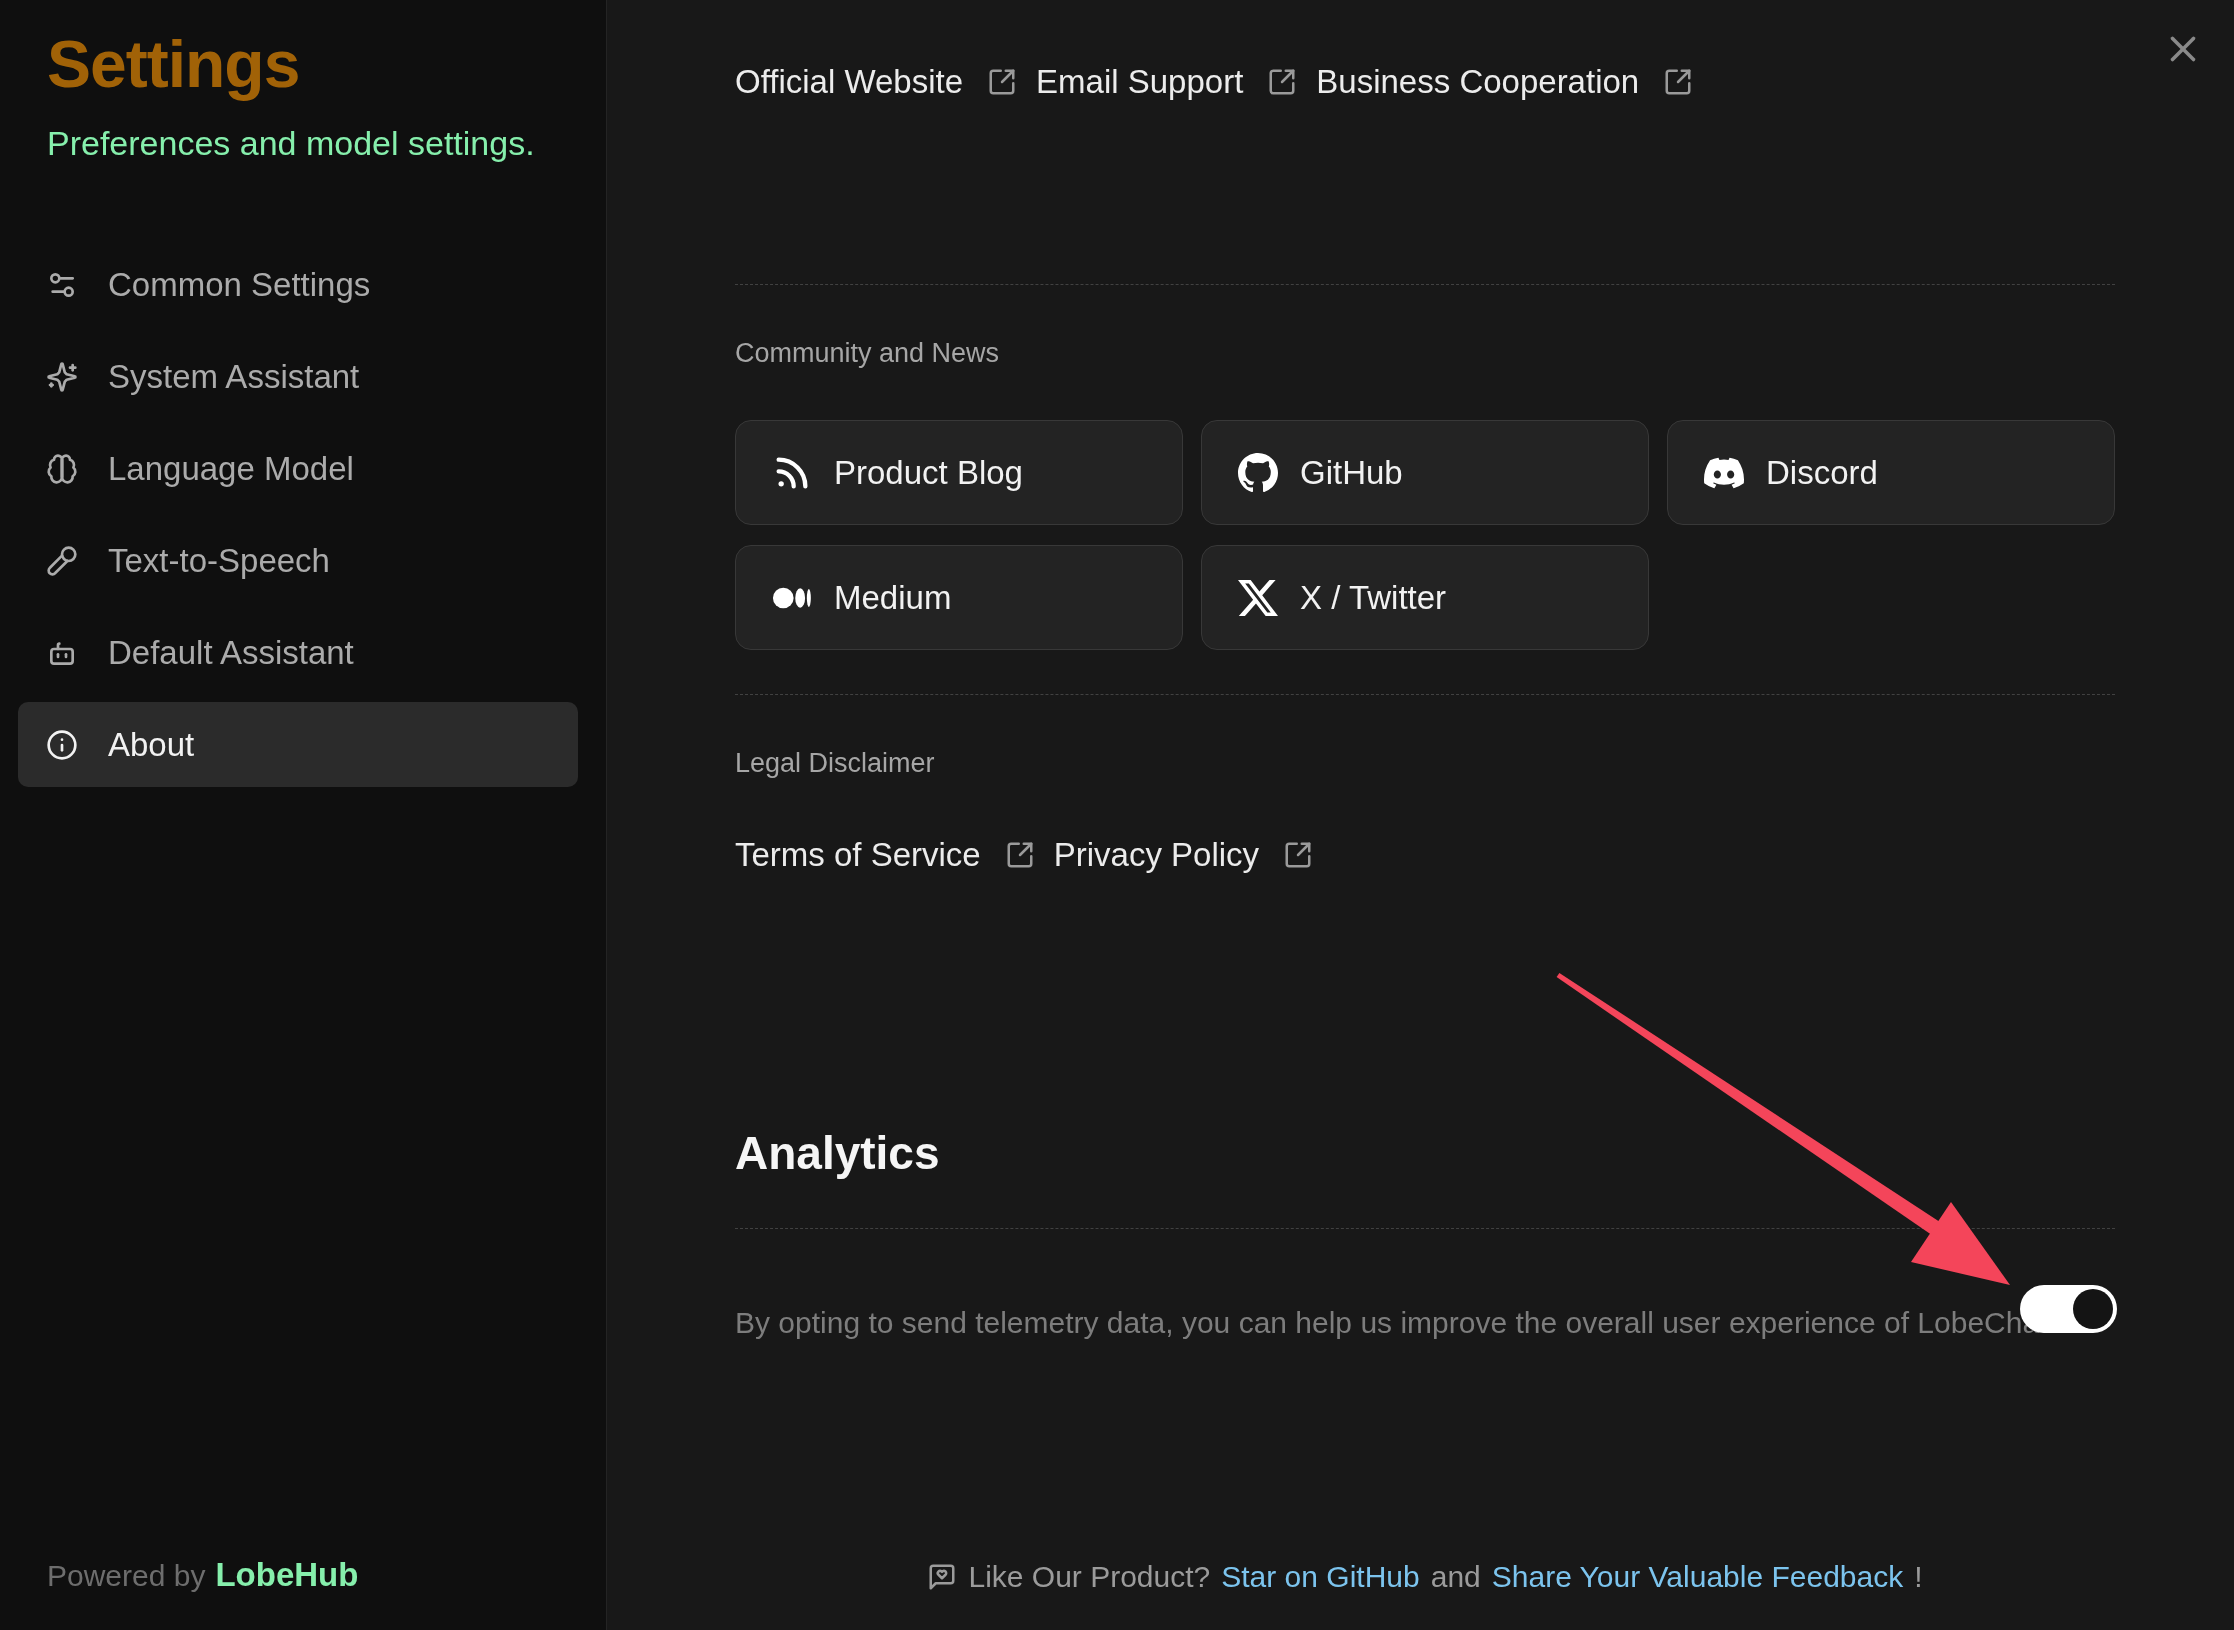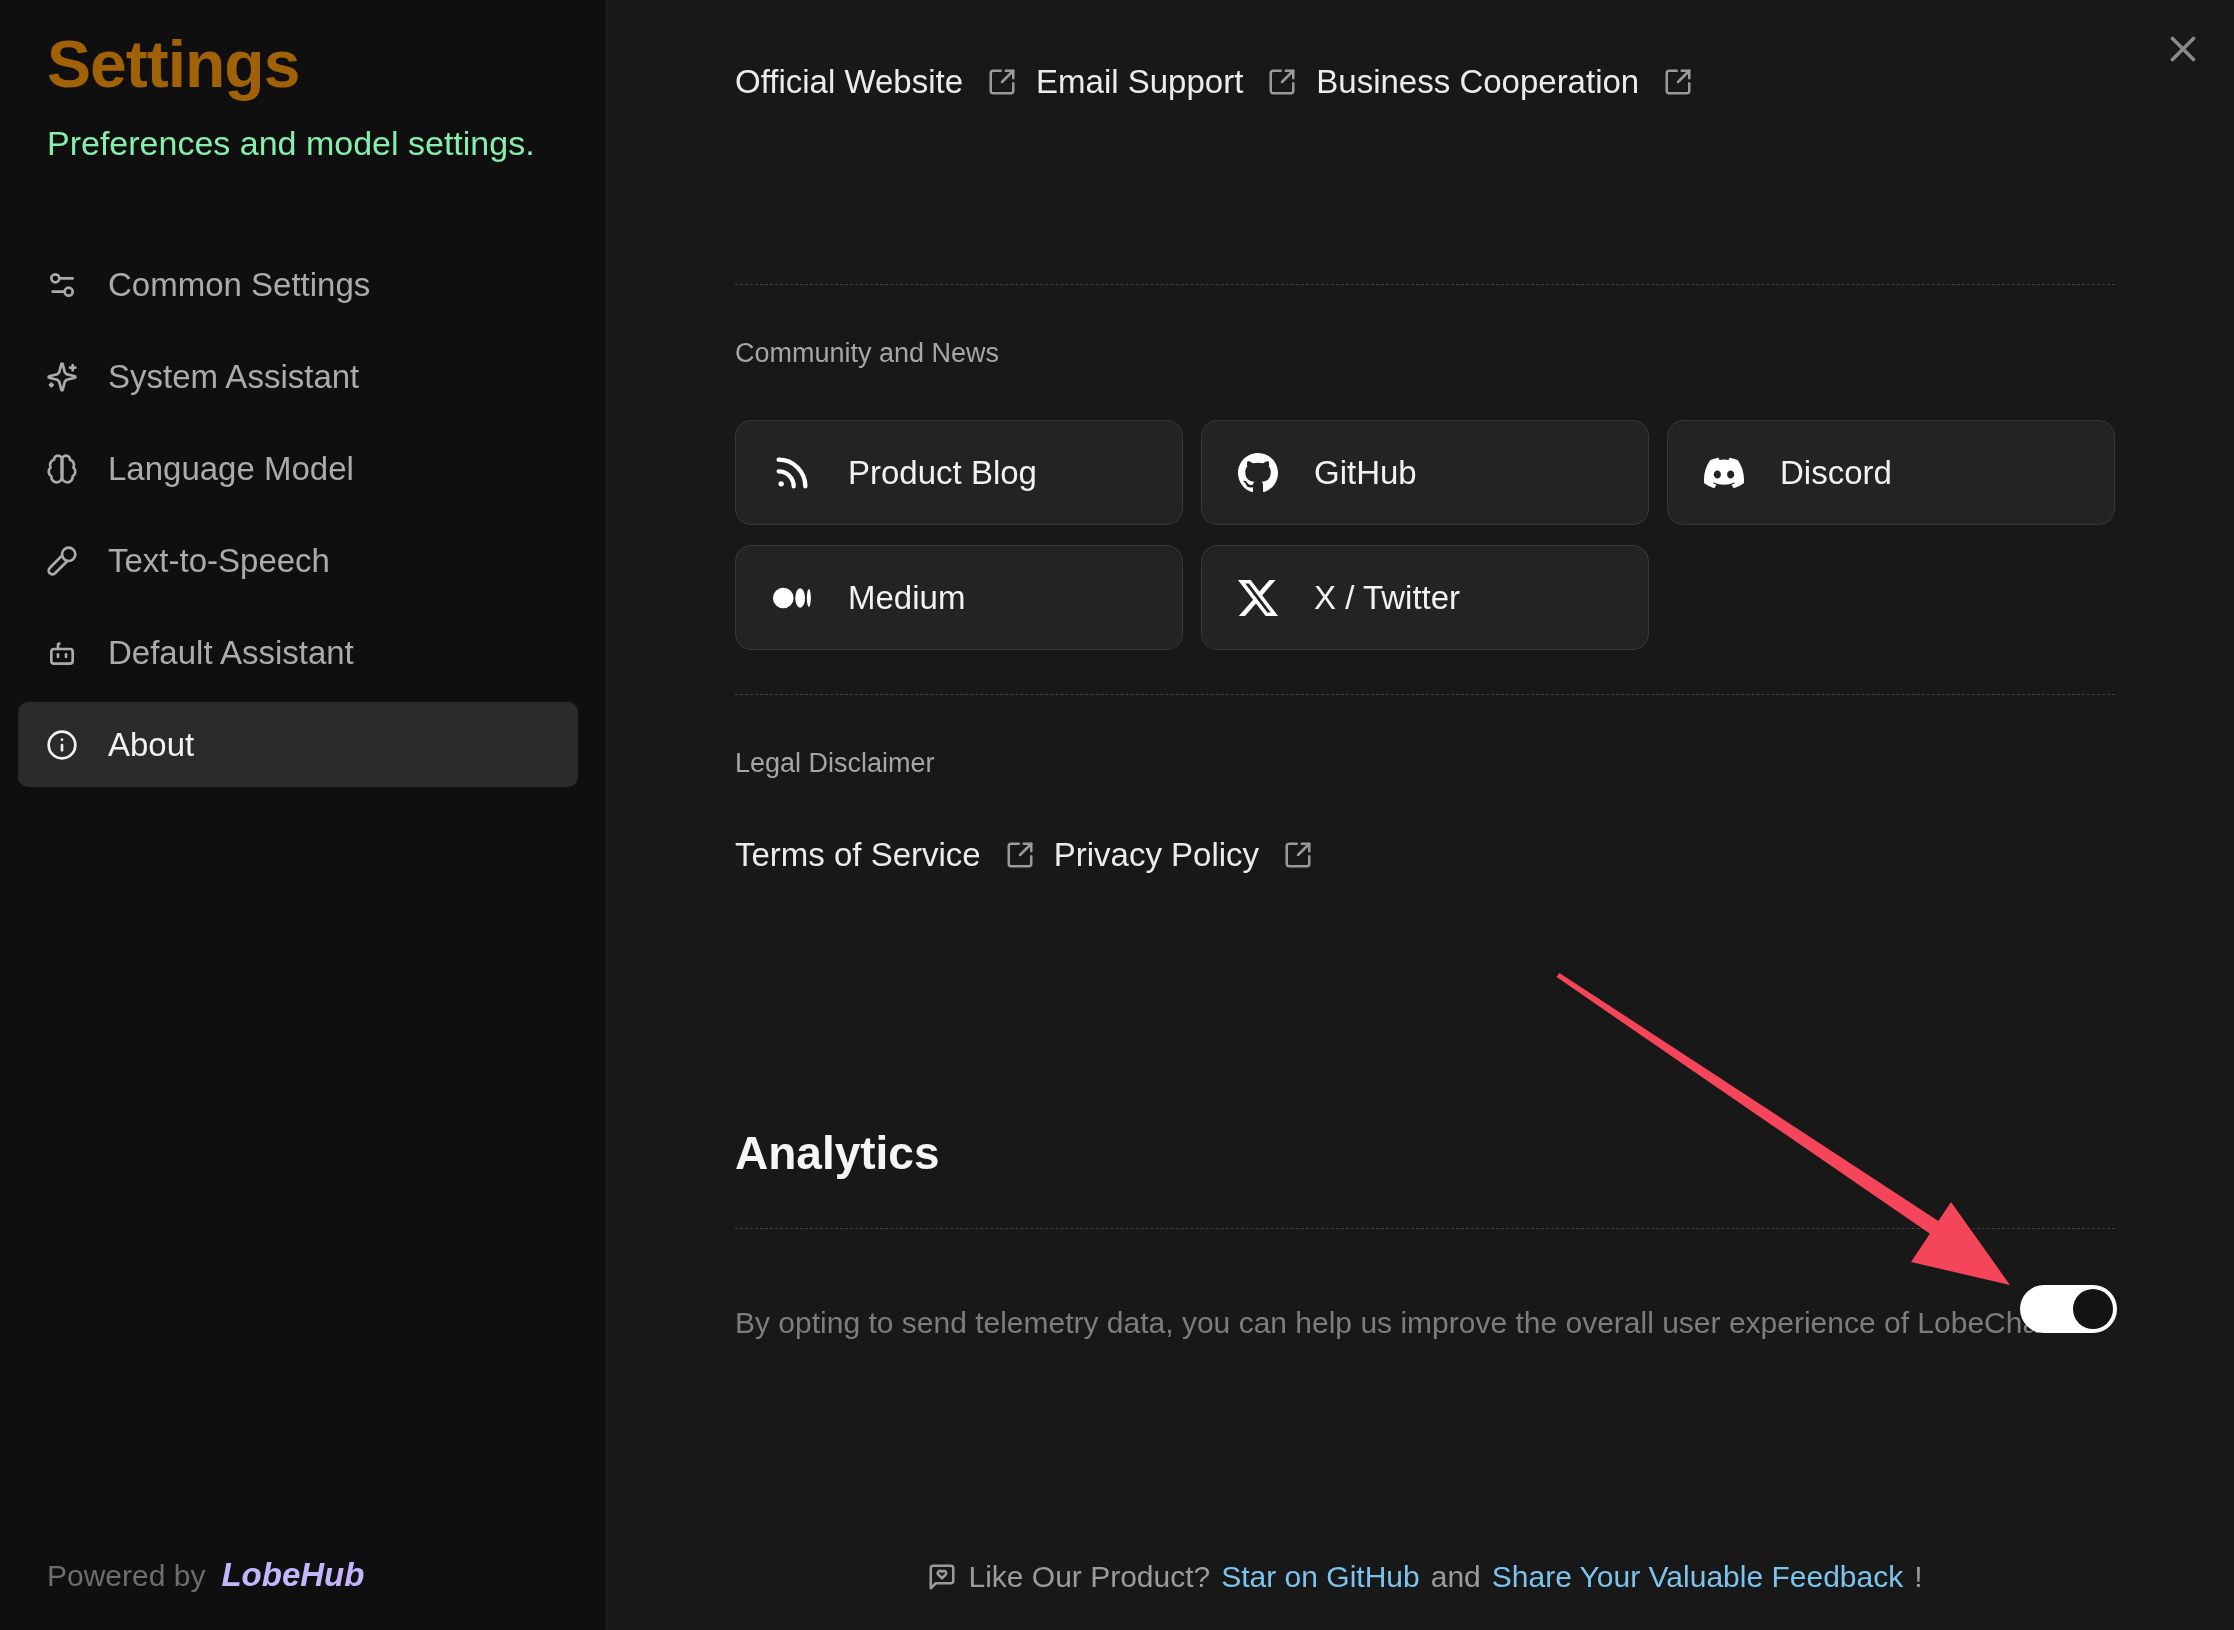--- a/index.html
+++ b/index.html
@@ -20,40 +20,40 @@
   .sb-subtitle { position:absolute; left:47px; top:124px; font-size:34px; color:#86efac; }
   .nav { position:absolute; left:18px; top:242px; width:560px; }
   .nav-item {
     display:flex; align-items:center; height:85px; margin-bottom:7px;
     padding-left:28px; gap:30px; border-radius:10px; cursor:pointer; color:#ababab;
   }
   .nav-item svg { width:32px; height:32px; flex:0 0 32px; }
   .nav-item .lbl { font-size:33px; }
   .nav-item.active { background:#2b2b2b; color:#f2f2f2; }
   .sb-footer { position:absolute; left:47px; top:1556px; font-size:30px; color:#6d6d6d; }
-  .sb-footer b { font-size:33px; font-weight:700; color:#c4b5fd; margin-left:16px;font-style:italic; }
+  .sb-footer b { font-size:33px; font-weight:700; color:#86efac; margin-left:10px; }
   
   .close-btn { position:absolute; left:2165px; top:31px; width:36px; height:36px; color:#8a8a8a; cursor:pointer; }
   .close-btn svg { width:36px; height:36px; }
   
   .content { position:absolute; left:735px; top:0; width:1380px; height:1630px; }
   .sec-title { position:absolute; font-size:27px; font-weight:400; color:#a6a6a6; line-height:46px; }
   .cut-title { top:-32px; left:0; }
   .divider { position:absolute; left:0; width:1380px; border-top:1px dashed rgba(255,255,255,0.18); }
   .link-row { display:flex; align-items:center; height:47px; cursor:pointer; }
   .link-row .txt { font-size:33px; color:#ececec; }
   .link-row svg { width:30px; height:30px; margin-left:24px; color:#9a9a9a; }
   .rows { position:absolute; left:0; display:flex; gap:19px; }
   .btn-grid {
     position:absolute; left:0; top:420px; width:1380px;
     display:grid; grid-template-columns:repeat(3, 448px); gap:20px 18px;
   }
   .com-btn {
     height:105px; background:#232323; border:1px solid #383838; border-radius:16px;
-    display:flex; align-items:center; padding-left:36px; gap:36px; cursor:pointer;
+    display:flex; align-items:center; padding-left:36px; gap:22px; cursor:pointer;
   }
   .com-btn svg { width:40px; height:40px; flex:0 0 40px; color:#ffffff; }
   .com-btn .lbl { font-size:33px; color:#f2f2f2; }
   .analytics-title { position:absolute; left:0; top:1126px; font-size:46px; font-weight:700; color:#f5f5f5; }
   .usage-label { position:absolute; left:0; top:1258px; font-size:33px; color:#f0f0f0; }
   .usage-desc { position:absolute; left:0; top:1306px; font-size:30px; color:#7d7d7d; }
   
   .toggle {
     position:absolute; left:2020px; top:1285px; width:97px; height:48px;
     border-radius:24px; background:#e9e9e9; cursor:pointer;

